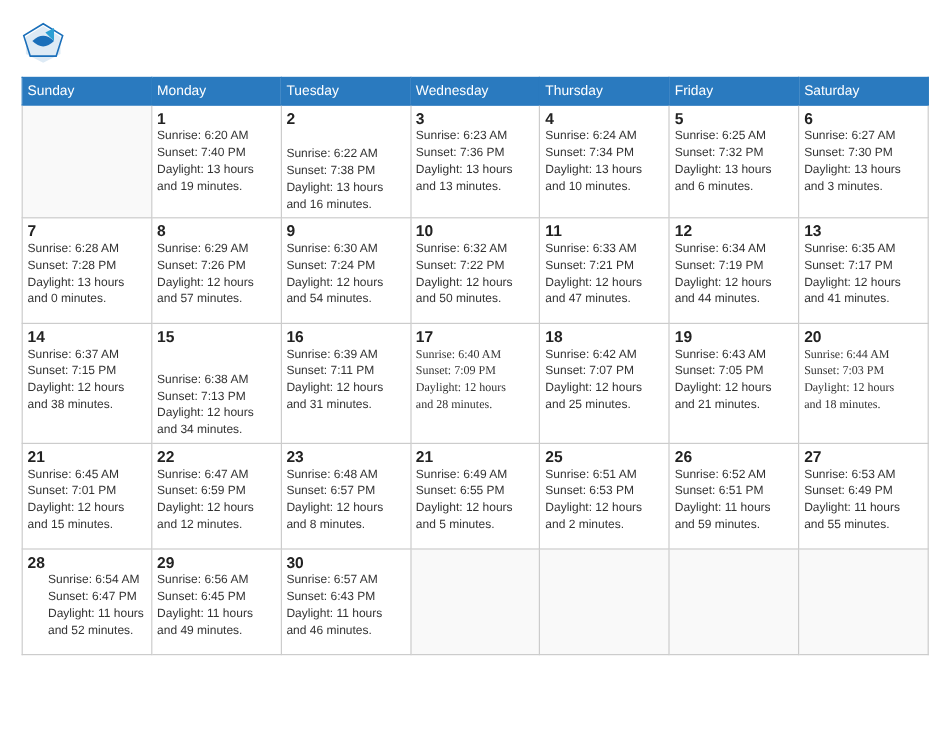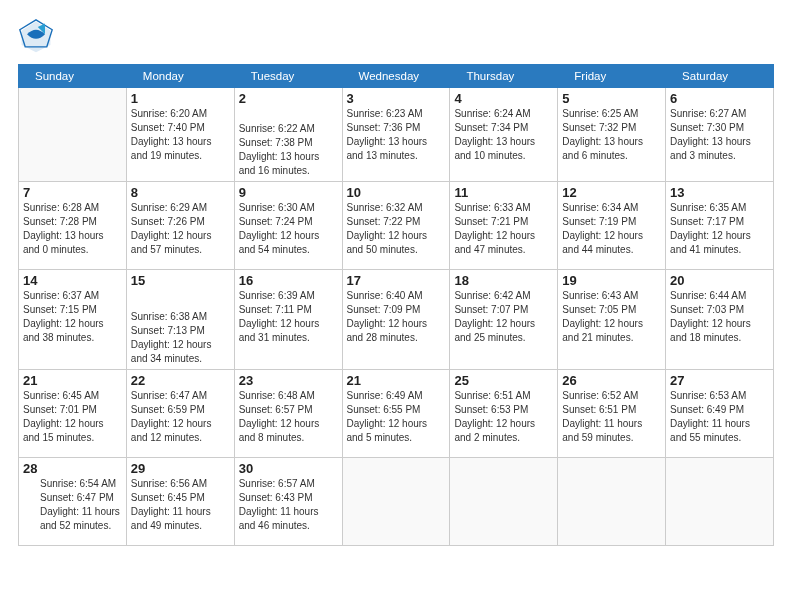--- a/index.html
+++ b/index.html
@@ -53,21 +53,21 @@
       color: #555;
     }
     .calendar {
       width: 100%;
       border-collapse: collapse;
       font-size: 10.5px;
     }
     .calendar thead th {
       background: #2a7abf;
       color: #fff;
-      padding: 5px 16px;
+      padding: 5px 4px;
       text-align: left;
       font-size: 11.5px;
       font-weight: normal;
       border: 1px solid #2a7abf;
     }
     .calendar tbody td {
       border: 1px solid #ccc;
       vertical-align: top;
       padding: 3px 4px;
       width: 108px;
@@ -239,42 +239,42 @@
           </td>
           <td>
             <span class="day-num">16</span>
             <div class="day-info" style="white-space: pre-line;">Sunrise: 6:39 AM
 Sunset: 7:11 PM
 Daylight: 12 hours
 and 31 minutes.</div>
           </td>
           <td>
             <span class="day-num">17</span>
-            <div class="day-info" style="white-space: pre-line;">Sunrise: 6:40 AM
+            <div class="day-info" style="white-space: pre-line; font-family: Liberation Serif, serif;">Sunrise: 6:40 AM
 Sunset: 7:09 PM
 Daylight: 12 hours
 and 28 minutes.</div>
           </td>
           <td>
             <span class="day-num">18</span>
             <div class="day-info" style="white-space: pre-line;">Sunrise: 6:42 AM
 Sunset: 7:07 PM
 Daylight: 12 hours
 and 25 minutes.</div>
           </td>
           <td>
             <span class="day-num">19</span>
             <div class="day-info" style="white-space: pre-line;">Sunrise: 6:43 AM
 Sunset: 7:05 PM
 Daylight: 12 hours
 and 21 minutes.</div>
           </td>
           <td>
             <span class="day-num">20</span>
-            <div class="day-info" style="white-space: pre-line;">Sunrise: 6:44 AM
+            <div class="day-info" style="white-space: pre-line; font-family: Liberation Serif, serif;">Sunrise: 6:44 AM
 Sunset: 7:03 PM
 Daylight: 12 hours
 and 18 minutes.</div>
           </td>
         </tr>
         <tr>
           <td>
             <span class="day-num">21</span>
             <div class="day-info" style="white-space: pre-line;">Sunrise: 6:45 AM
 Sunset: 7:01 PM

